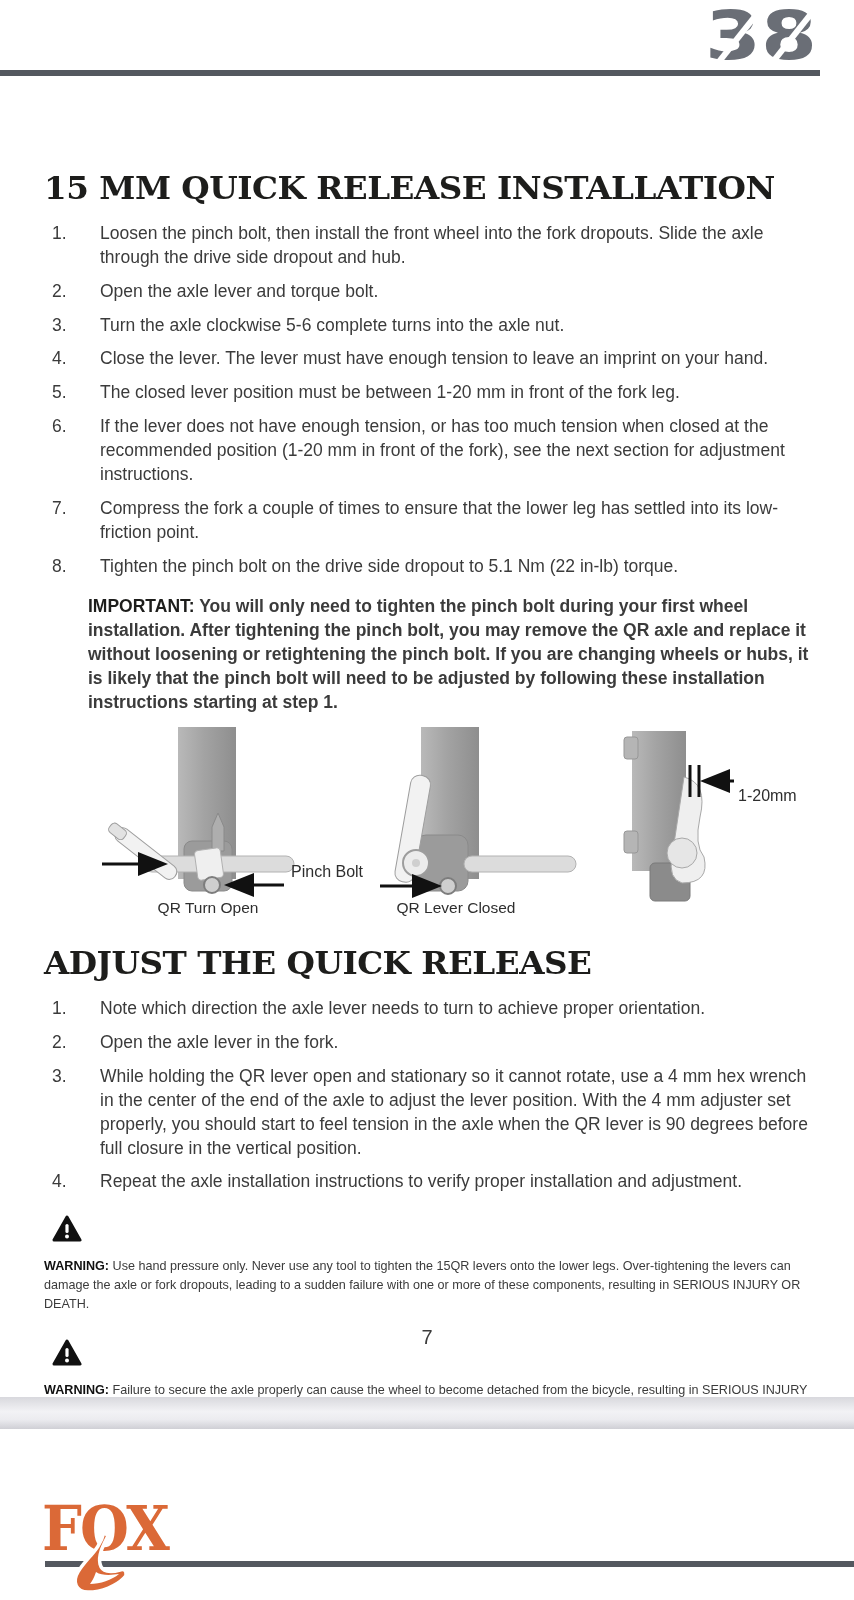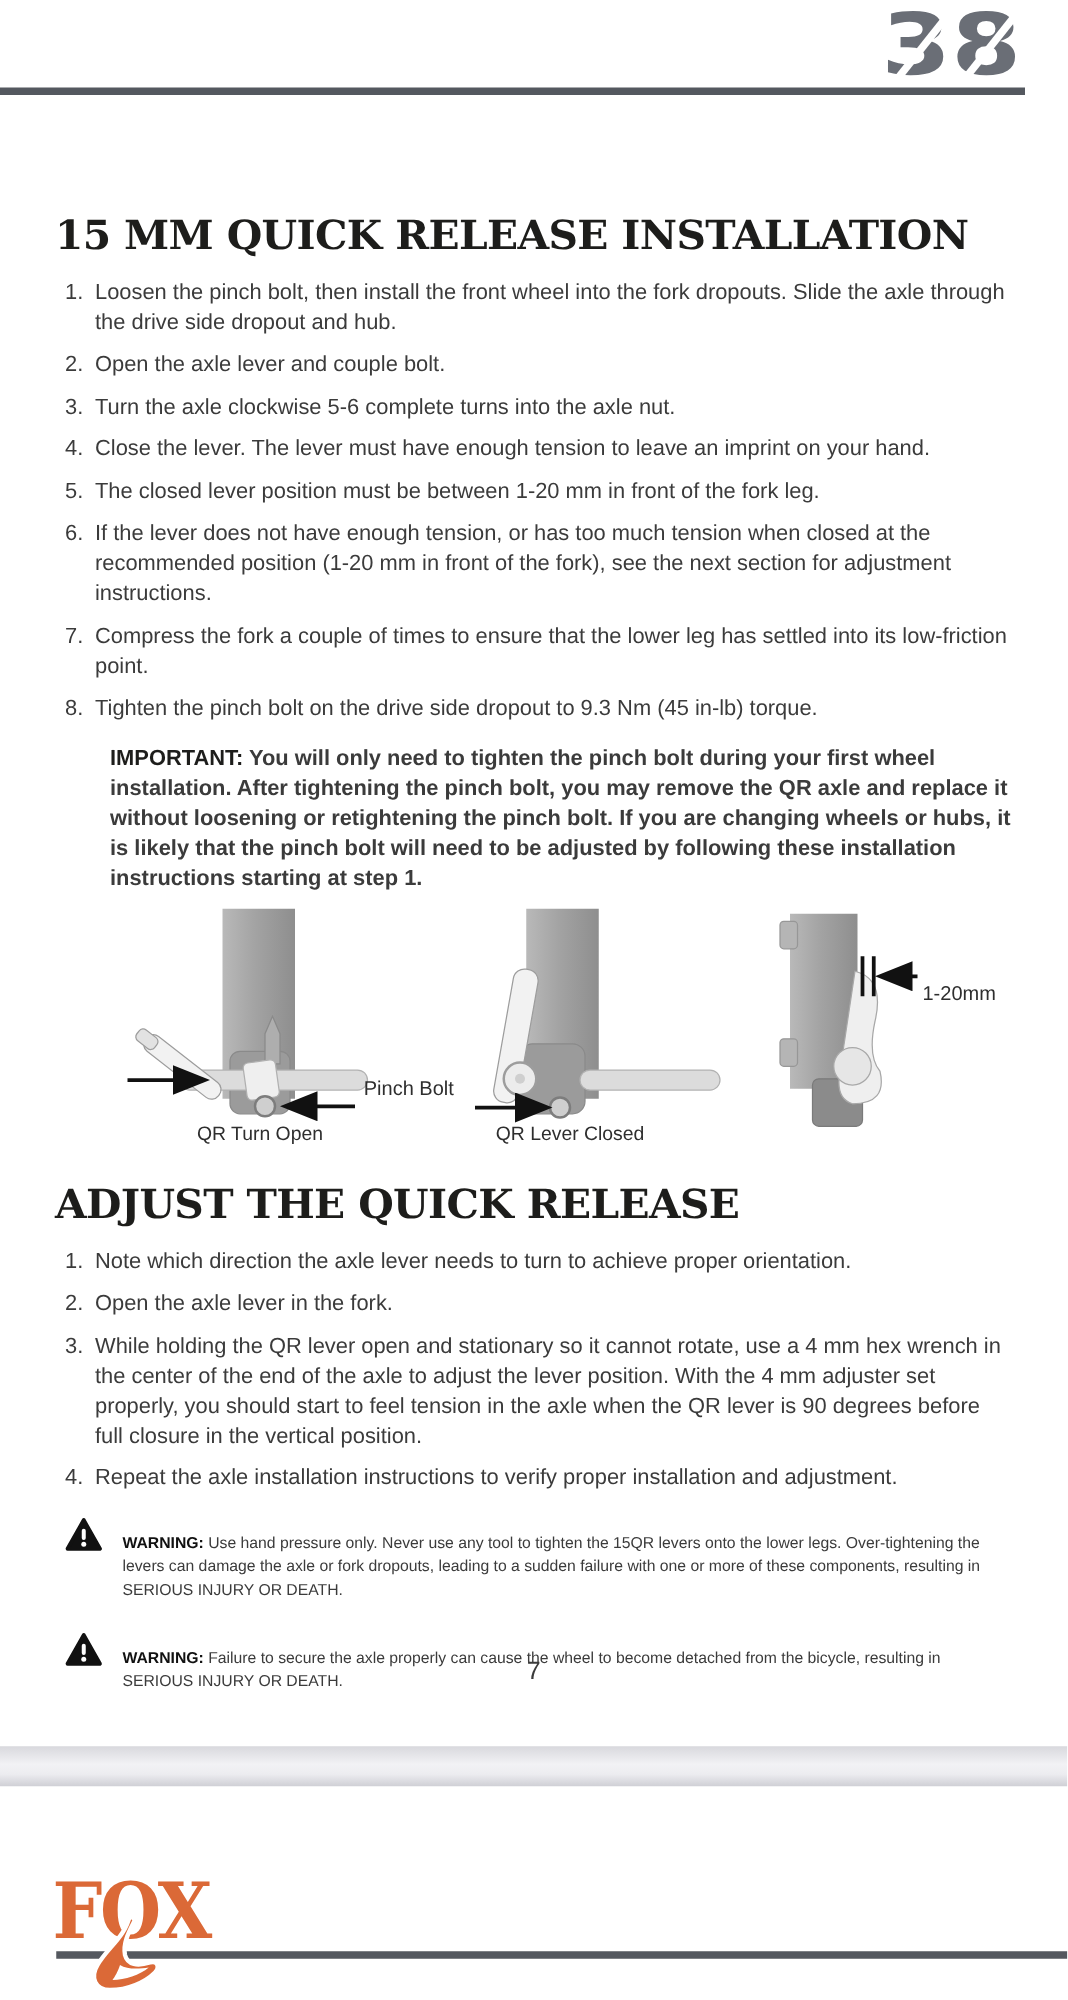--- a/index.html
+++ b/index.html
@@ -23,37 +23,37 @@
     margin:96px 0 16px 0;line-height:1.05;
     transform-origin:left;transform:scaleX(1.02);
   }
   h1.second{margin-top:24px;}
   ol.steps{list-style:none;margin:0;padding:0;}
   ol.steps li{
     display:flex;align-items:flex-start;
     font-size:17.5px;line-height:1.37;margin-bottom:10px;color:#3b3b3b;
   }
   ol.steps li .num{flex:0 0 32px;padding-left:8px;box-sizing:border-box;}
-  ol.steps li .stx{flex:1;}
+  ol.steps li .stx{flex:1;margin-left:24px;}
   .important{
     margin:16px 0 0 44px;font-size:17.5px;line-height:1.37;color:#3b3b3b;font-weight:bold;
   }
   .important b{color:#1d1d1b;}
   
   .figures{position:relative;height:200px;margin:8px 0 0 0;}
   .figures svg{position:absolute;left:0;top:0;}
   .fig-label{
     position:absolute;font-size:16px;color:#2e2e2e;white-space:nowrap;
   }
   .fig-caption{
     position:absolute;font-size:15.5px;color:#2e2e2e;white-space:nowrap;transform:translateX(-50%);
   }
   
   .warnings{margin-top:18px;}
-  .warning-row{display:flex;align-items:flex-start;margin-bottom:10px;}
+  .warning-row{display:flex;align-items:flex-start;margin-bottom:10px;flex-direction:column;}
   .warning-row .wicon{flex:0 0 30px;margin:2px 16px 0 8px;}
   .warning-row .wtext{flex:1;font-size:12.6px;line-height:1.5;color:#3b3b3b;}
   .warning-row .wtext b{color:#111;}
   
   .page-number{
     position:absolute;top:1326px;left:0;width:854px;text-align:center;
     font-size:20px;color:#3b3b3b;
   }
   .gray-band{
     position:absolute;top:1397px;left:0;width:854px;height:32px;
@@ -79,21 +79,21 @@
 
     <h1 class="section-title">15 MM QUICK RELEASE INSTALLATION</h1>
 
     <ol class="steps">
       <li>
           <span class="num">1.</span>
           <span class="stx">Loosen the pinch bolt, then install the front wheel into the fork dropouts. Slide the axle through the drive side dropout and hub.</span>
         </li>
       <li>
           <span class="num">2.</span>
-          <span class="stx">Open the axle lever and couple bolt.</span>
+          <span class="stx">Open the axle lever and torque bolt.</span>
         </li>
       <li>
           <span class="num">3.</span>
           <span class="stx">Turn the axle clockwise 5-6 complete turns into the axle nut.</span>
         </li>
       <li>
           <span class="num">4.</span>
           <span class="stx">Close the lever. The lever must have enough tension to leave an imprint on your hand.</span>
         </li>
       <li>
@@ -103,21 +103,21 @@
       <li>
           <span class="num">6.</span>
           <span class="stx">If the lever does not have enough tension, or has too much tension when closed at the recommended position (1-20 mm in front of the fork), see the next section for adjustment instructions.</span>
         </li>
       <li>
           <span class="num">7.</span>
           <span class="stx">Compress the fork a couple of times to ensure that the lower leg has settled into its low-friction point.</span>
         </li>
       <li>
           <span class="num">8.</span>
-          <span class="stx">Tighten the pinch bolt on the drive side dropout to 9.3 Nm (45 in-lb) torque.</span>
+          <span class="stx">Tighten the pinch bolt on the drive side dropout to 5.1 Nm (22 in-lb) torque.</span>
         </li>
     </ol>
 
     <p class="important"><b>IMPORTANT:</b><span> You will only need to tighten the pinch bolt during your first wheel installation. After tightening the pinch bolt, you may remove the QR axle and replace it without loosening or retightening the pinch bolt. If you are changing wheels or hubs, it is likely that the pinch bolt will need to be adjusted by following these installation instructions starting at step 1.</span></p>
 
     <div class="figures">
       <svg width="766" height="200" viewBox="0 0 766 200" aria-hidden="true">
         <defs>
           <linearGradient id="tube" x1="0" y1="0" x2="1" y2="0">
             <stop offset="0" stop-color="#b9b9b9"></stop>

